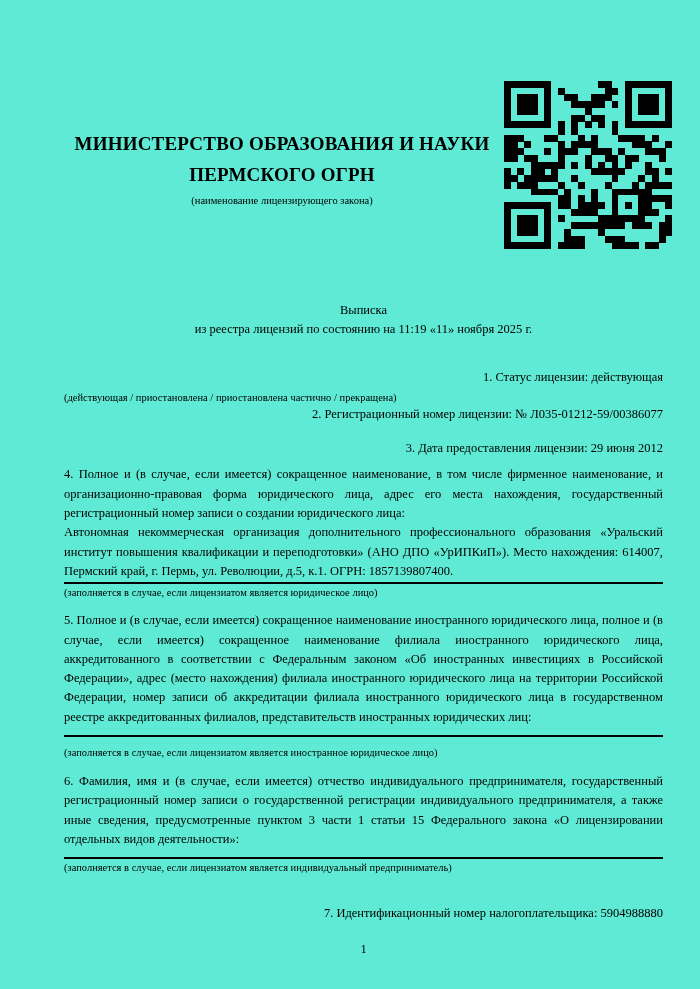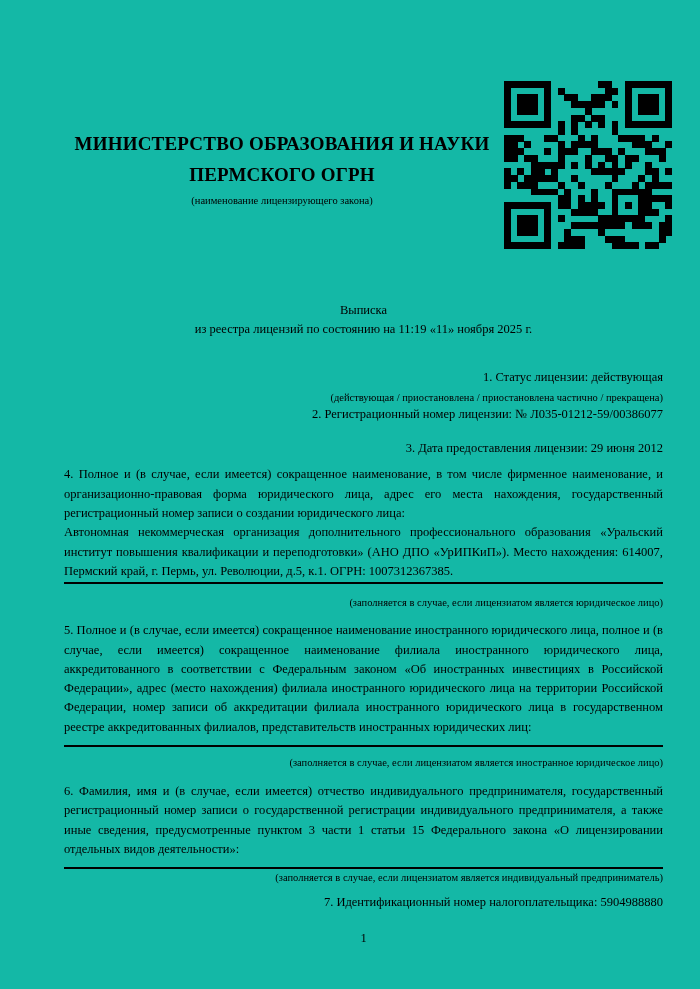--- a/index.html
+++ b/index.html
@@ -1,20 +1,20 @@
 <!DOCTYPE html>
 <html><head>
 <meta charset="utf-8">
 <style>
   * { margin:0; padding:0; box-sizing:border-box; }
   html,body { background:#ffffff; }
   .page {
     position:relative;
     width:700px; height:989px;
-    background:#14b8a6;
+    background:#5eead4;
     color:#000;
     font-family:"Liberation Serif","DejaVu Serif",serif;
     overflow:hidden;
   }
   .authority {
     position:absolute; left:64px; top:128px; width:436px;
     text-align:center;
   }
   .authority-name {
     font-weight:700; font-size:19px; line-height:31px;
@@ -28,21 +28,21 @@
     width:168px; height:168px; display:block;
   }
   .content {
     position:absolute; left:64px; top:0; width:599px;
     font-size:12.5px; line-height:19.3px;
   }
   .doc-title { margin-top:301px; text-align:center; }
   .item { text-align:right; }
   .para { text-align:justify; }
   .caption {
-    font-size:10.5px; line-height:14px; text-align:right;
+    font-size:10.5px; line-height:14px; text-align:left;
   }
   .rule { border-top:2px solid #000; height:0; width:100%; }
   .page-number { text-align:center; }
 </style>
 </head>
 <body>
 
 <div class="page">
 
   <div class="authority">
@@ -372,30 +372,30 @@
     </div>
 
     <div class="item" style="margin-top:28px">1. Статус лицензии: действующая</div>
     <div class="caption" style="margin-top:4px">(действующая / приостановлена / приостановлена частично / прекращена)</div>
 
     <div class="item" style="">2. Регистрационный номер лицензии: № Л035-01212-59/00386077</div>
 
     <div class="item" style="margin-top:15px">3. Дата предоставления лицензии: 29 июня 2012</div>
 
     <div class="para" style="margin-top:7px">4. Полное и (в случае, если имеется) сокращенное наименование, в том числе фирменное наименование, и организационно-правовая форма юридического лица, адрес его места нахождения, государственный регистрационный номер записи о создании юридического лица:</div>
-    <div class="para">Автономная некоммерческая организация дополнительного профессионального образования «Уральский институт повышения квалификации и переподготовки» (АНО ДПО «УрИПКиП»). Место нахождения: 614007, Пермский край, г. Пермь, ул. Революции, д.5, к.1. ОГРН: 1007312367385.</div>
+    <div class="para">Автономная некоммерческая организация дополнительного профессионального образования «Уральский институт повышения квалификации и переподготовки» (АНО ДПО «УрИПКиП»). Место нахождения: 614007, Пермский край, г. Пермь, ул. Революции, д.5, к.1. ОГРН: 1857139807400.</div>
     <div class="rule" style="margin-top:1px"></div>
-    <div class="caption" style="margin-top:12px">(заполняется в случае, если лицензиатом является юридическое лицо)</div>
+    <div class="caption" style="margin-top:2px">(заполняется в случае, если лицензиатом является юридическое лицо)</div>
 
     <div class="para" style="margin-top:11px">5. Полное и (в случае, если имеется) сокращенное наименование иностранного юридического лица, полное и (в случае, если имеется) сокращенное наименование филиала иностранного юридического лица, аккредитованного в соответствии с Федеральным законом «Об иностранных инвестициях в Российской Федерации», адрес (место нахождения) филиала иностранного юридического лица на территории Российской Федерации, номер записи об аккредитации филиала иностранного юридического лица в государственном реестре аккредитованных филиалов, представительств иностранных юридических лиц:</div>
     <div class="rule" style="margin-top:8px"></div>
     <div class="caption" style="margin-top:9px">(заполняется в случае, если лицензиатом является иностранное юридическое лицо)</div>
 
     <div class="para" style="margin-top:12px">6. Фамилия, имя и (в случае, если имеется) отчество индивидуального предпринимателя, государственный регистрационный номер записи о государственной регистрации индивидуального предпринимателя, а также иные сведения, предусмотренные пунктом 3 части 1 статьи 15 Федерального закона «О лицензировании отдельных видов деятельности»:</div>
     <div class="rule" style="margin-top:8px"></div>
     <div class="caption" style="margin-top:2px">(заполняется в случае, если лицензиатом является индивидуальный предприниматель)</div>
 
-    <div class="item" style="margin-top:8px">7. Идентификационный номер налогоплательщика: 5904988880</div>
+    <div class="item" style="margin-top:29px">7. Идентификационный номер налогоплательщика: 5904988880</div>
 
     <div class="page-number" style="margin-top:16px">1</div>
 
   </div>
 </div>
 
 </body></html>

